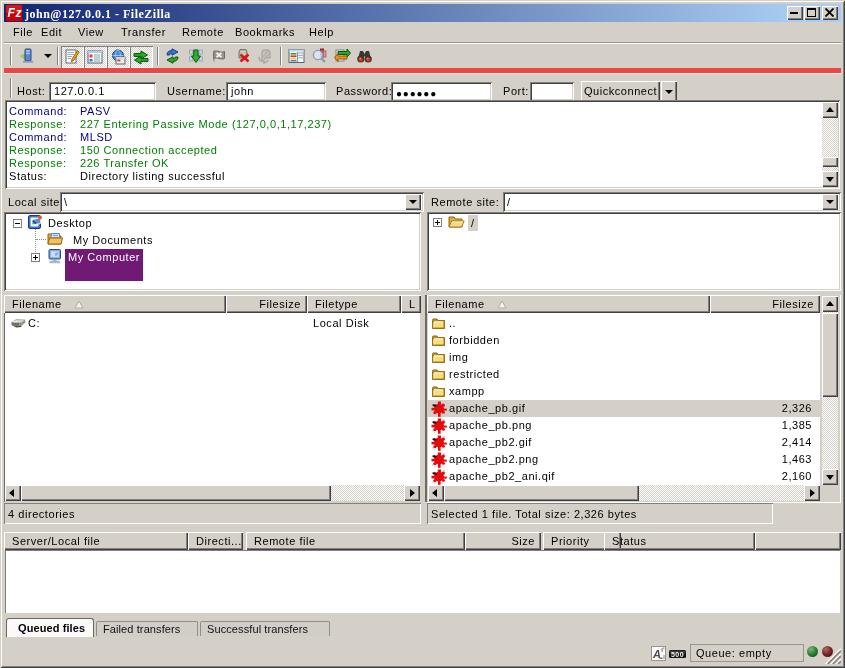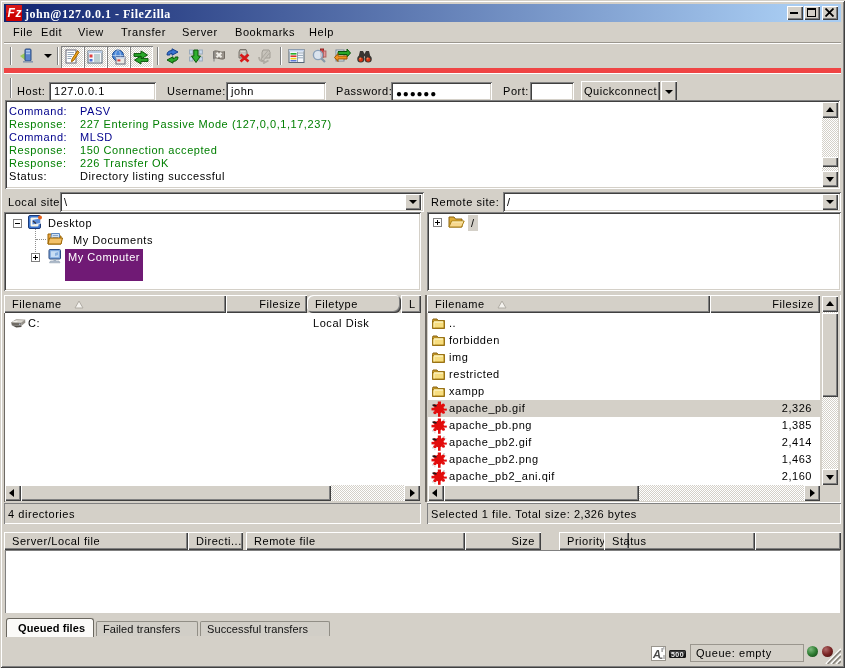--- a/index.html
+++ b/index.html
@@ -99,21 +99,21 @@
         <path d="M0.5 0.5 L8.5 8.5 M8.5 0.5 L0.5 8.5" stroke="#000" stroke-width="1.8"></path>
       </svg>
     </div>
 </div>
 
 <div class="abs" id="menubar">
   <span style="left:9px;">File</span>
     <span style="left:37px;">Edit</span>
     <span style="left:74px;">View</span>
     <span style="left:117px;">Transfer</span>
-    <span style="left:178px;">Server</span>
+    <span style="left:178px;">Remote</span>
     <span style="left:231px;">Bookmarks</span>
     <span style="left:305px;">Help</span>
 </div>
 
 <div class="abs" id="toolbar">
   <div class="tbsep" style="left:6px;"></div>
   <svg class="tbi" style="left:14px;" width="16" height="16" viewBox="0 0 16 16">
       <path d="M2 8 L7 5 L7 12 Z" fill="#8cc63f" opacity="0.8"></path>
       <rect x="7" y="1" width="6" height="12" rx="1" fill="#5b85cc" stroke="#2a4a80"></rect>
       <rect x="8" y="2" width="4" height="1.6" fill="#aac4ea"></rect>
@@ -296,21 +296,21 @@
   <div style="position:absolute; left:41px; top:3px; height:16px; background:#d4d0c8; color:#000; padding:2px 3px 0 3px;">/</div>
 </div>
 
 <div class="abs" style="left:4px; top:295px; width:2px; height:207px; background:#6e6a64;"></div>
 <div class="abs" style="left:425px; top:295px; width:2px; height:207px; background:#6e6a64;"></div>
 <div class="hdr" style="left:4px; width:417px;">
   <div class="hcell" style="left:0; width:222px;">Filename<svg style="position:absolute;left:70px;top:5px;" width="10" height="9" viewBox="0 0 10 9">
         <path d="M5 1 L9 8 L1 8 Z" fill="#f4f2ee" stroke="#b0aca4"></path>
       </svg></div>
   <div class="hcell r" style="left:222px; width:81px;">Filesize</div>
-  <div class="hcell" style="left:303px; width:94px;border-radius:6px;">Filetype</div>
+  <div class="hcell" style="left:303px; width:94px;">Filetype</div>
   <div class="hcell" style="left:397px; width:20px;">L</div>
 </div>
 <div class="list" style="left:5px; top:313px; width:415px; height:172px;">
   <div class="lrow" style="top:2px;">
     <svg class="ic" style="left:5px;" width="18" height="16" viewBox="0 0 18 16">
         <path d="M1.5 6.5 L7 3 L17 3.5 L12.5 7 Z" fill="#dcd9d2" stroke="#8a867e" stroke-width="0.7"></path>
         <path d="M4 4.8 L9 4.9 L7 6 L2.8 5.8 Z" fill="#fbfaf8"></path>
         <path d="M1.5 6.5 L12.5 7 L13 10 L2 9.4 Z" fill="#716d66"></path>
         <path d="M12.5 7 L17 3.5 L17.3 6.2 L13 10 Z" fill="#938f87"></path>
         <path d="M2 9.4 L13 10 L12.8 11.4 L7 11.8 Z" fill="#504c46"></path>
@@ -498,28 +498,28 @@
   <div class="sbv" style="left:0; top:0; height:16px; width:392px;"></div>
   <div class="sbbtn arr-lf" style="left:0; top:0;"></div>
   <div class="sbbtn arr-rt" style="left:376px; top:0;"></div>
   <div class="sbthumb" style="left:16px; top:0; width:195px; height:16px;"></div>
 </div>
 
 <div class="abs" style="left:840px; top:295px; width:1px; height:207px; background:#fff;"></div>
 <div class="abs" style="left:427px; top:502px; width:414px; height:1px; background:#fff;"></div>
 
 <div class="abs" style="left:4px; top:503px; width:417px; height:21px; box-shadow: inset 1px 1px 0 #808080, inset -1px -1px 0 #fff; padding:5px 0 0 4px;">4 directories</div>
-<div class="abs" style="left:427px; top:503px; width:414px; height:21px; box-shadow: inset 1px 1px 0 #808080, inset -1px -1px 0 #fff; padding:5px 0 0 4px;">Selected 1 file. Total size: 2,326 bytes</div>
+<div class="abs" style="left:427px; top:503px; width:346px; height:21px; box-shadow: inset 1px 1px 0 #808080, inset -1px -1px 0 #fff; padding:5px 0 0 4px;">Selected 1 file. Total size: 2,326 bytes</div>
 
 <div class="abs" id="qhdr">
   <div class="hcell" style="left:0; width:184px;">Server/Local file</div>
   <div class="hcell" style="left:184px; width:55px;">Directi...</div>
   <div class="hcell" style="left:242px; width:219px;">Remote file</div>
   <div class="hcell r" style="left:461px; width:76px;">Size</div>
-  <div class="hcell" style="left:555px; width:70px;">Priority</div>
+  <div class="hcell" style="left:539px; width:78px;">Priority</div>
   <div class="hcell" style="left:600px; width:151px;">Status</div>
   <div class="hcell" style="left:751px; width:86px;"></div>
 </div>
 <div class="abs" id="qbody"></div>
 
 <div class="tab" style="left:96px; top:621px; width:102px; height:15px; background:#d1cec7; border:1px solid #918e86; border-bottom:none; border-radius:2px 2px 0 0; padding:1px 0 0 6px; color:#111;">Failed transfers</div>
 <div class="tab" style="left:200px; top:621px; width:130px; height:15px; background:#d1cec7; border:1px solid #918e86; border-bottom:none; border-radius:2px 2px 0 0; padding:1px 0 0 6px; color:#111;">Successful transfers</div>
 <div class="tab" style="left:6px; top:618px; width:88px; height:19px; background:#fbfaf8; border:1px solid #6a675f; border-bottom:none; border-radius:3px 3px 0 0; padding:3px 0 0 11px; font-weight:bold;">Queued files</div>
 
 <div class="abs" id="statusbar">

